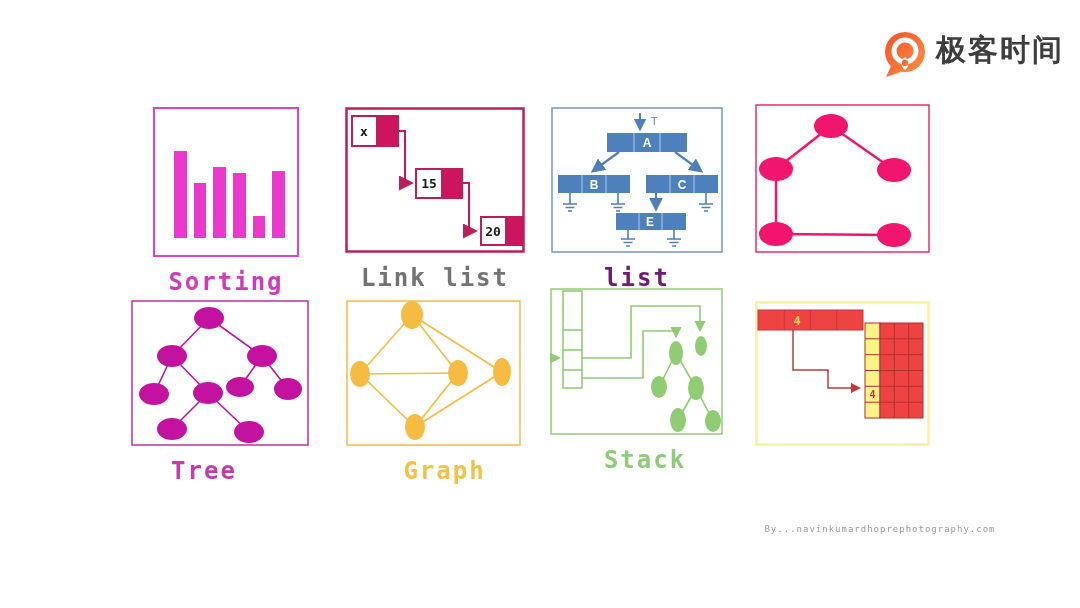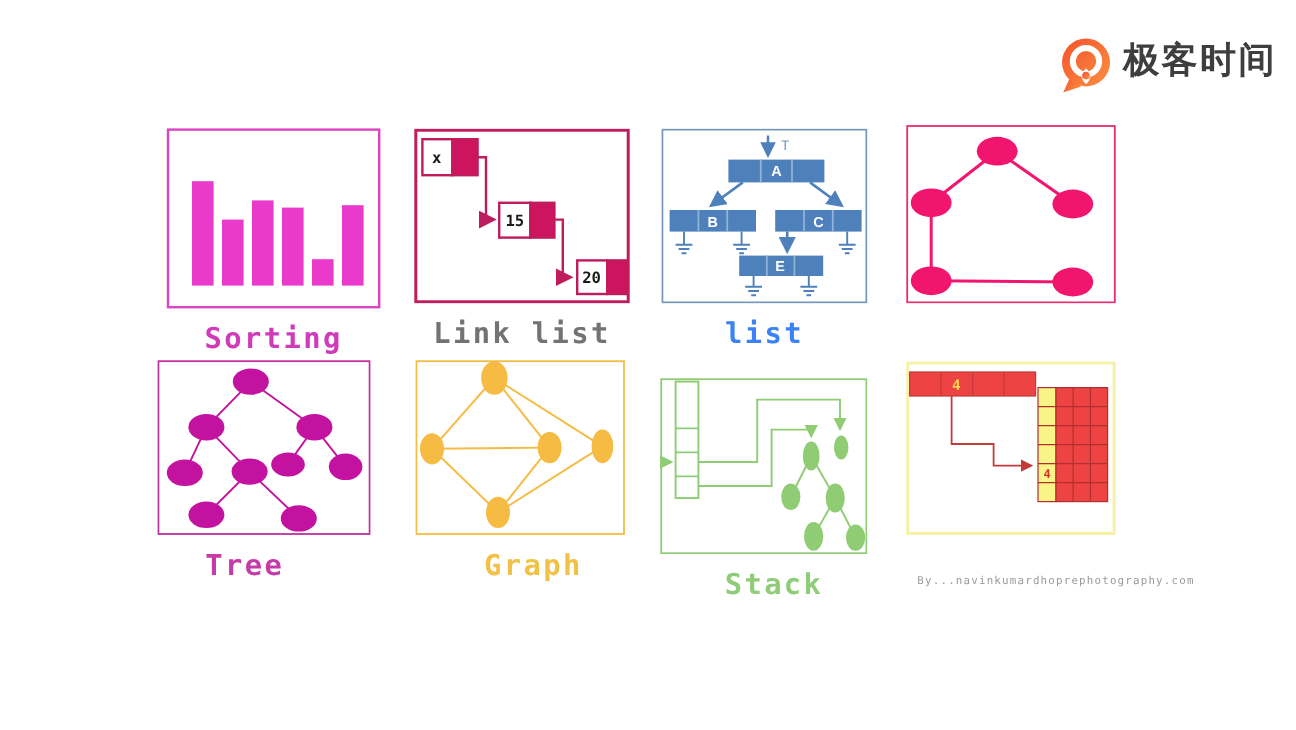--- a/index.html
+++ b/index.html
@@ -17,21 +17,21 @@
   .label-row{display:flex;justify-content:center;margin-top:11px;}
   .plabel{font-family:"DejaVu Sans Mono","Liberation Mono",monospace;font-weight:bold;
           font-size:24px;letter-spacing:2px;white-space:nowrap;}
 
   
   .bars{position:absolute;left:19px;right:12px;top:26px;bottom:17px;
         display:flex;align-items:flex-end;gap:7px;}
   .bar{flex:1;background:#e93acb;}
 
   svg{display:block;}
-  .attribution{position:absolute;left:752px;top:480px;width:256px;text-align:center;
+  .attribution{position:absolute;left:752px;top:524px;width:256px;text-align:center;
                font-family:"DejaVu Sans Mono","Liberation Mono",monospace;
                font-size:9px;color:#9a9a9a;letter-spacing:1px;}
 </style>
 </head>
 <body>
 
 <div class="stage">
 
   <div class="logo">
     <span>
@@ -45,21 +45,21 @@
         <path d="M9,34 L3,47 L18,42 Z" fill="url(#lg-orange)"></path>
         <circle cx="22" cy="22" r="20" fill="url(#lg-orange)"></circle>
         <circle cx="22" cy="21" r="11" fill="none" stroke="#ffffff" stroke-width="5"></circle>
         <path d="M22,27 C26,30 27,36 22,40 C17,36 18,30 22,27 Z" fill="#ffffff"></path>
         <circle cx="22" cy="33" r="3.2" fill="url(#lg-orange)"></circle>
       </svg>
     </span>
     <span class="logo-text">极客时间</span>
   </div>
 
-  <div class="panel" style="left:139px;top:107px;width:178px;">
+  <div class="panel" style="left:153px;top:107px;width:146px;">
     <div class="pbox" style="height:146px;border:2px solid #dd44c4;">
       <div class="bars">
           <div class="bar" style="height: 84%;"></div>
           <div class="bar" style="height: 53%;"></div>
           <div class="bar" style="height: 69%;"></div>
           <div class="bar" style="height: 63%;"></div>
           <div class="bar" style="height: 21%;"></div>
           <div class="bar" style="height: 65%;"></div>
         </div>
     </div>
@@ -145,21 +145,21 @@
         <g stroke="#4e81bc" stroke-width="1.6">
           <path d="M19,86 L19,97 M12,97 L26,97 M14.5,100.5 L23.5,100.5 M17,104 L21,104"></path>
           <path d="M67,86 L67,97 M60,97 L74,97 M62.5,100.5 L71.5,100.5 M65,104 L69,104"></path>
           <path d="M155,86 L155,97 M148,97 L162,97 M150.5,100.5 L159.5,100.5 M153,104 L157,104"></path>
           <path d="M77,123 L77,132 M70,132 L84,132 M72.5,135.5 L81.5,135.5 M75,139 L79,139"></path>
           <path d="M123,123 L123,132 M116,132 L130,132 M118.5,135.5 L127.5,135.5 M121,139 L125,139"></path>
         </g>
       </svg>
     </div>
     <div class="label-row">
-        <span class="plabel" style="color:#3b82f6;">list</span>
+        <span class="plabel" style="color:#701a75;">list</span>
       </div>
   </div>
 
   <div class="panel" style="left:755px;top:104px;width:175px;">
     <div class="pbox">
       <svg width="175" height="149" viewBox="0 0 175 149">
         <rect x="1" y="1" width="173" height="147" fill="none" stroke="#e92c72" stroke-width="1.5"></rect>
         <g stroke="#f2156e" stroke-width="2.5">
           <line x1="76" y1="22" x2="21" y2="65"></line>
           <line x1="76" y1="22" x2="139" y2="66"></line>
@@ -229,21 +229,21 @@
           <ellipse cx="156" cy="72" rx="9" ry="14"></ellipse>
           <ellipse cx="69" cy="127" rx="10" ry="13"></ellipse>
         </g>
       </svg>
     </div>
     <div class="label-row">
         <span class="plabel" style="color:#f2c247;">Graph</span>
       </div>
   </div>
 
-  <div class="panel" style="left:550px;top:315px;width:190px;">
+  <div class="panel" style="left:550px;top:288px;width:190px;">
     <div class="pbox">
       <svg width="173" height="147" viewBox="0 0 173 147">
         <defs>
           <marker id="arr-gr" viewBox="0 0 10 10" refX="8" refY="5" markerWidth="7" markerHeight="7" orient="auto-start-reverse">
             <path d="M0,0 L10,5 L0,10 z" fill="#90cc74"></path>
           </marker>
         </defs>
         <rect x="1" y="1" width="171" height="145" fill="none" stroke="#92cb77" stroke-width="1.5"></rect>
 
         <g fill="none" stroke="#90cc74" stroke-width="1.6">

